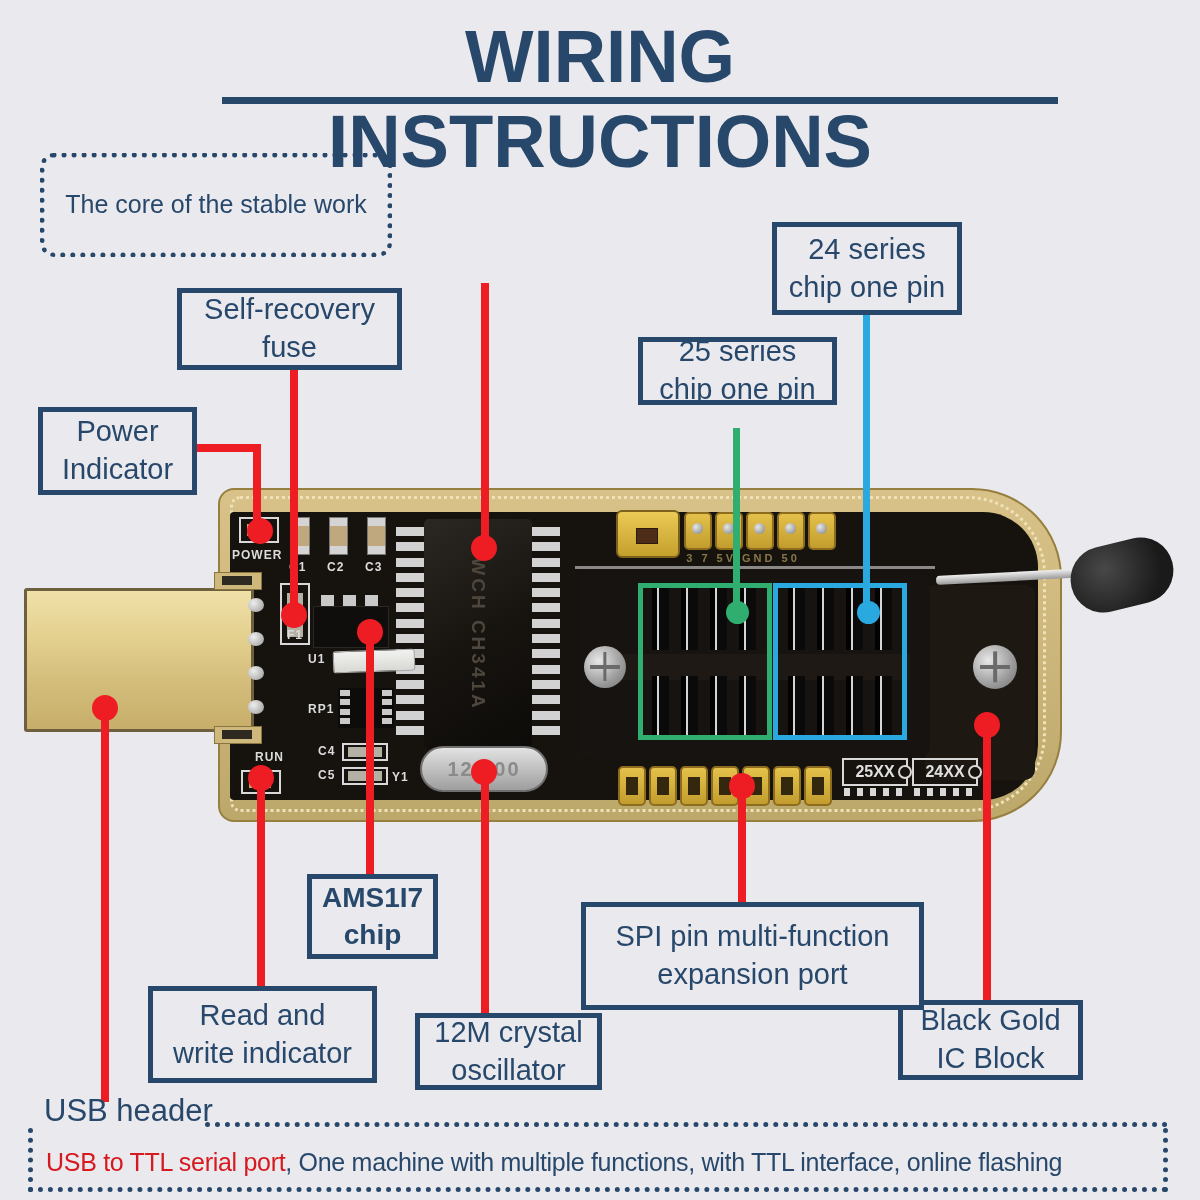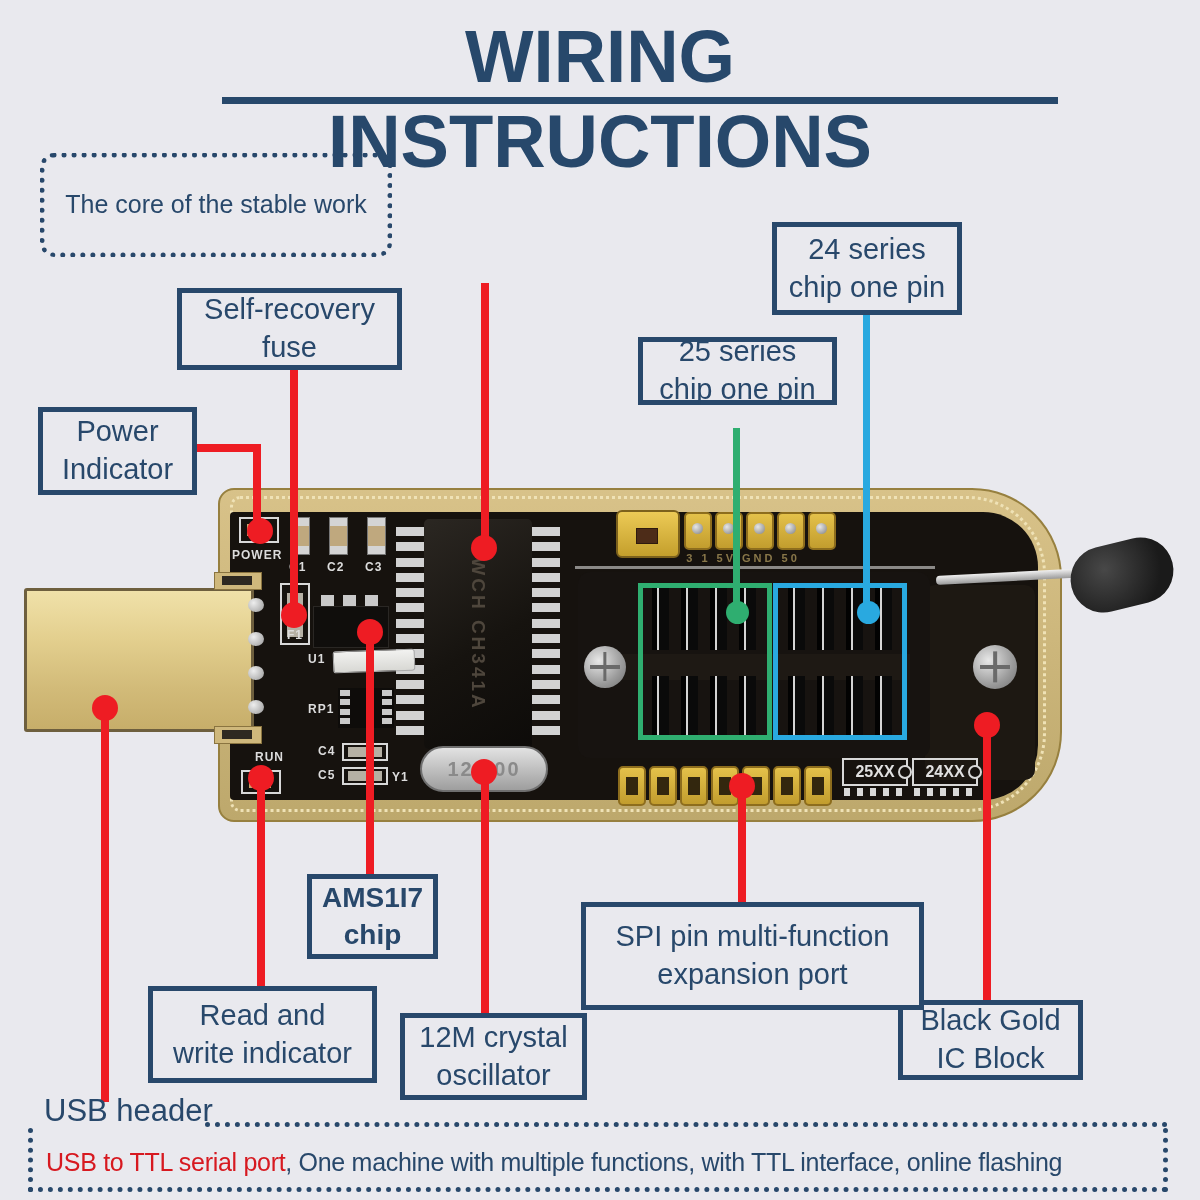--- a/index.html
+++ b/index.html
@@ -197,21 +197,21 @@
       <div class="hdr-socket hs-top">
         <div class="hs-inner"></div>
       </div>
       <div class="hdr-socket hs-top">
         <div class="hs-inner"></div>
       </div>
       <div class="hdr-socket hs-top">
         <div class="hs-inner"></div>
       </div>
     </div>
-  <div class="abs silk-faint" style="left:628px;top:552px;width:230px;text-align:center;">3 1 5V GND 50</div>
+  <div class="abs silk-faint" style="left:628px;top:552px;width:230px;text-align:center;">3 7 5V GND 50</div>
   <div class="abs silk-line" style="left:575px;top:566px;width:360px;height:3px;"></div>
 
   <div class="abs zif"></div>
   <div class="abs zif-mid"></div>
   <div class="abs zif-row" style="left:652px;top:588px;">
       <div class="zif-slot"></div>
       <div class="zif-slot"></div>
       <div class="zif-slot"></div>
       <div class="zif-slot"></div>
     </div>
@@ -315,21 +315,21 @@
   <div class="abs co" style="left:38px;top:407px;width:159px;height:88px;">Power
 Indicator</div>
   <div class="abs co" style="left:772px;top:222px;width:190px;height:93px;">24 series
 chip one pin</div>
   <div class="abs co" style="left:638px;top:337px;width:199px;height:68px;">25 series
 chip one pin</div>
   <div class="abs co bold" style="left:307px;top:874px;width:131px;height:85px;">AMS1I7
 chip</div>
   <div class="abs co" style="left:148px;top:986px;width:229px;height:97px;">Read and
 write indicator</div>
-  <div class="abs co" style="left:400px;top:1013px;width:187px;height:87px;">12M crystal
+  <div class="abs co" style="left:415px;top:1013px;width:187px;height:77px;">12M crystal
 oscillator</div>
   <div class="abs co" style="left:898px;top:1000px;width:185px;height:80px;">Black Gold
 IC Block</div>
   <div class="abs co" style="left:581px;top:902px;width:343px;height:108px;">SPI pin multi-function
 expansion port</div>
 
   <div class="abs usb-header-label">USB header</div>
   <div class="abs dot-leader"></div>
   <div class="abs dot-box"></div>
   <div class="abs footer-sentence">

